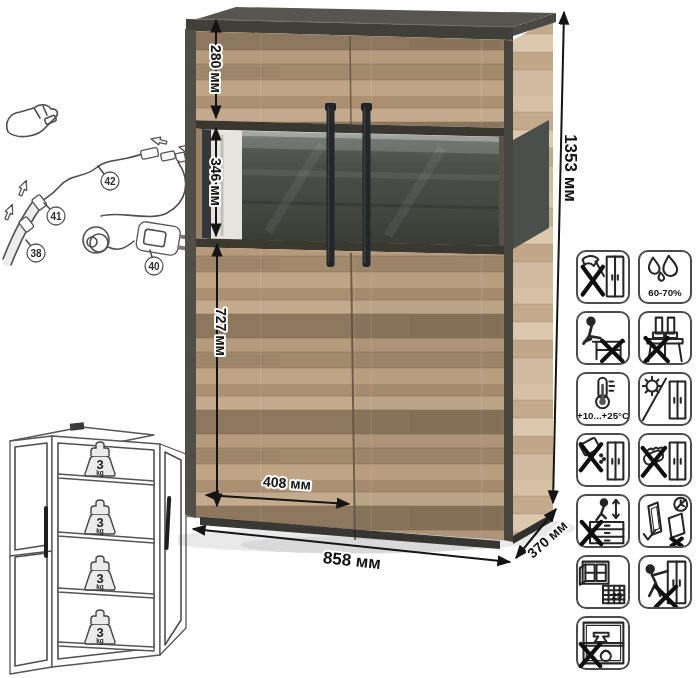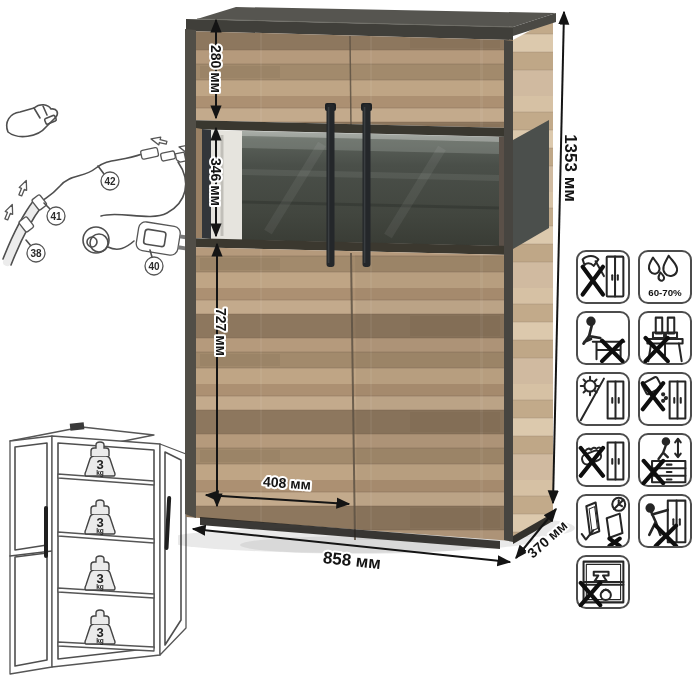--- a/index.html
+++ b/index.html
@@ -321,20 +321,34 @@
             <line x1="42" y1="33" x2="45" y2="52"></line>
             <line x1="27" y1="33" x2="27" y2="46"></line>
         </g>
         <g class="xx">
             <line x1="6" y1="27" x2="30" y2="52"></line>
             <line x1="30" y1="27" x2="6" y2="52"></line>
           </g>
       </svg>
     </div>
 
+    <div class="cell">
+      <svg viewBox="0 0 54 54">
+        <g class="o">
+          <rect x="22" y="4" width="9" height="22" rx="4.5"></rect>
+          <circle cx="26.5" cy="30" r="7"></circle>
+          <circle cx="26.5" cy="30" r="3.5" fill="#555" stroke="none"></circle>
+          <line x1="26.5" y1="12" x2="26.5" y2="27" stroke="#555" stroke-width="3"></line>
+          <line x1="34" y1="8" x2="38" y2="8"></line>
+            <line x1="34" y1="13" x2="39" y2="13"></line>
+            <line x1="34" y1="18" x2="38" y2="18"></line>
+        </g>
+        <text class="ict" x="27" y="49" font-size="8.6">+10...+25°C</text>
+      </svg>
+    </div>
 
     <div class="cell">
       <svg viewBox="0 0 54 54">
         <g class="o">
           <rect x="32" y="8" width="17" height="40"></rect>
             <line x1="40.5" y1="8" x2="40.5" y2="48"></line>
           <line x1="37" y1="26" x2="37" y2="31"></line>
             <line x1="44" y1="26" x2="44" y2="31"></line>
           <circle cx="13" cy="13" r="6"></circle>
           <line x1="13" y1="3" x2="13" y2="6"></line>
@@ -424,20 +438,42 @@
         </g>
         <path d="M4,41 l4.5,6 l8,-10" class="o" stroke-width="3"></path>
         <g class="xx" stroke-width="3.5">
             <line x1="34" y1="46" x2="45" y2="54"></line>
             <line x1="45" y1="46" x2="34" y2="54"></line>
           </g>
       </svg>
     </div>
 
 
+    <div class="cell">
+      <svg viewBox="0 0 54 54">
+        <g class="o" stroke-width="1.8">
+          <rect x="5" y="5" width="28" height="24"></rect>
+          <rect x="8" y="8" width="10" height="18"></rect>
+            <rect x="20" y="8" width="10" height="18"></rect>
+          <line x1="8" y1="17" x2="18" y2="17"></line>
+            <line x1="20" y1="17" x2="30" y2="17"></line>
+          <path d="M8,8 L2,12 L2,30 L8,26"></path>
+        </g>
+        <g class="o" stroke-width="1.2">
+          <rect x="27" y="31" width="23" height="19" fill="#fff"></rect>
+          <line x1="27" y1="36" x2="50" y2="36"></line>
+            <line x1="27" y1="41" x2="50" y2="41"></line>
+            <line x1="27" y1="46" x2="50" y2="46"></line>
+          <line x1="33" y1="31" x2="33" y2="50"></line>
+            <line x1="39" y1="31" x2="39" y2="50"></line>
+            <line x1="45" y1="31" x2="45" y2="50"></line>
+        </g>
+        <text class="ict" x="42" y="45.5" font-size="5.5">25</text>
+      </svg>
+    </div>
 
     <div class="cell">
       <svg viewBox="0 0 54 54">
         <g class="o">
           <rect x="30" y="5" width="19" height="45"></rect>
             <line x1="39.5" y1="5" x2="39.5" y2="50"></line>
           <line x1="36" y1="25" x2="36" y2="31"></line>
             <line x1="43" y1="25" x2="43" y2="31"></line>
           <circle cx="11" cy="13" r="4" fill="#262626"></circle>
           <path d="M12,17 L17,28 L10,42 M17,28 L22,42 M13,20 L30,15" stroke-width="2.8"></path>

